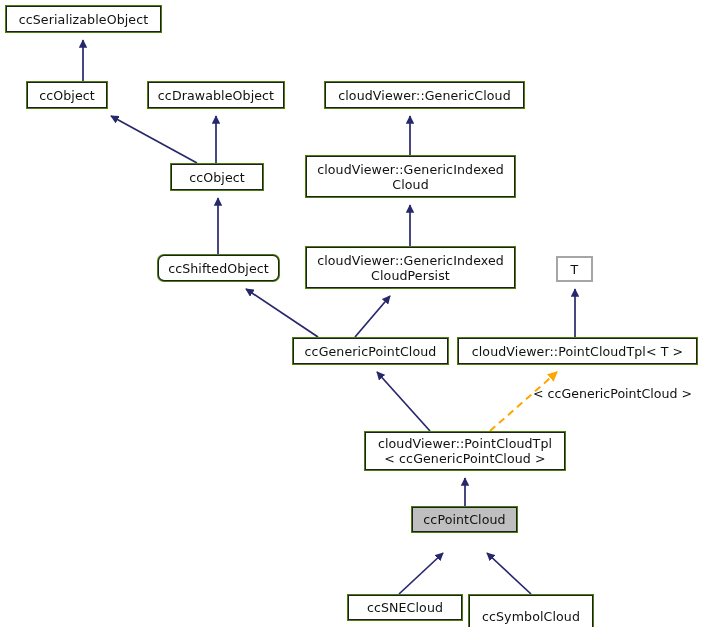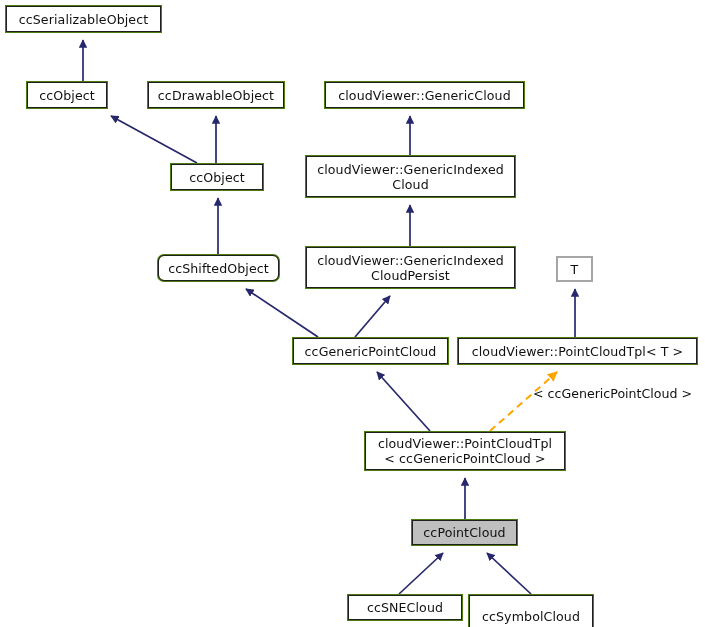--- a/index.html
+++ b/index.html
@@ -97,21 +97,21 @@
       <div class="node-box" style="left: 305px; top: 155px; width: 211px; height: 43px;">cloudViewer::GenericIndexed
 Cloud</div>
       <div class="node-box" style="left: 157px; top: 254px; width: 123px; height: 28px; border-radius: 7px;">ccShiftedObject</div>
       <div class="node-box" style="left: 305px; top: 246px; width: 211px; height: 43px;">cloudViewer::GenericIndexed
 CloudPersist</div>
       <div class="node-box template-param" style="left: 556px; top: 256px; width: 37px; height: 26px;">T</div>
       <div class="node-box" style="left: 292px; top: 337px; width: 157px; height: 28px;">ccGenericPointCloud</div>
       <div class="node-box" style="left: 457px; top: 337px; width: 241px; height: 28px;">cloudViewer::PointCloudTpl&lt; T &gt;</div>
       <div class="node-box" style="left: 364px; top: 431px; width: 202px; height: 40px;">cloudViewer::PointCloudTpl
 &lt; ccGenericPointCloud &gt;</div>
-      <div class="node-box highlight" style="left: 411px; top: 519px; width: 107px; height: 27px;">ccPointCloud</div>
+      <div class="node-box highlight" style="left: 411px; top: 506px; width: 107px; height: 27px;">ccPointCloud</div>
       <div class="node-box" style="left: 347px; top: 594px; width: 116px; height: 27px;">ccSNECloud</div>
       <div class="node-box" style="left: 468px; top: 594px; width: 126px; height: 44px;">ccSymbolCloud</div>
     </div>
   <div id="label-layer">
       <div class="edge-label" style="left: 533px; top: 386px;">&lt; ccGenericPointCloud &gt;</div>
     </div>
 
 </div>
 
 </body></html>

